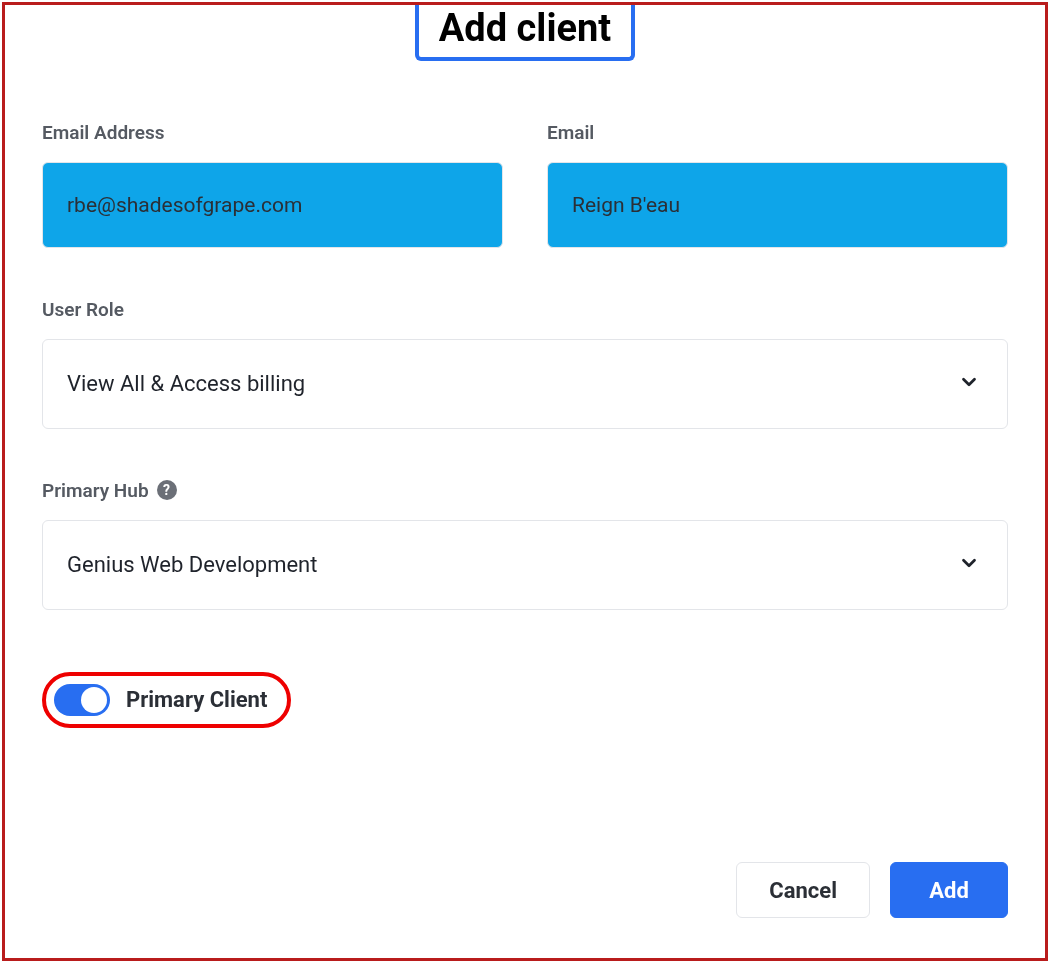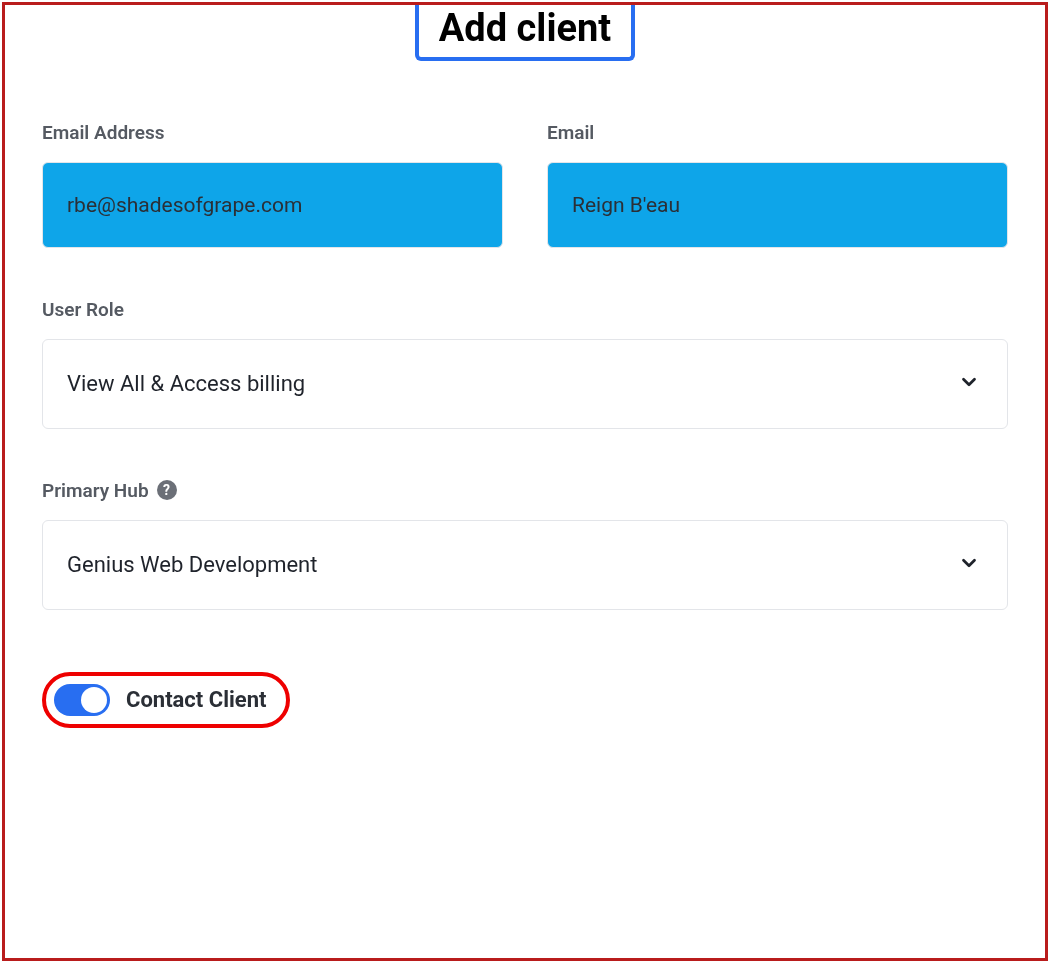--- a/index.html
+++ b/index.html
@@ -245,19 +245,23 @@
         </div>
       </div>
 
     </div>
 
     <div class="toggle-section">
       <div class="toggle-pill">
         <div class="switch">
           <div class="switch-knob"></div>
         </div>
-        <span class="toggle-label">Contact Client</span>
-      </div>
-    </div>
-
+        <span class="toggle-label">Primary Client</span>
+      </div>
+    </div>
+
+    <div class="footer-actions">
+      <div class="btn btn-secondary">Cancel</div>
+      <div class="btn btn-primary">Add</div>
+    </div>
 
   </div>
 </div>
 
 </body></html>

